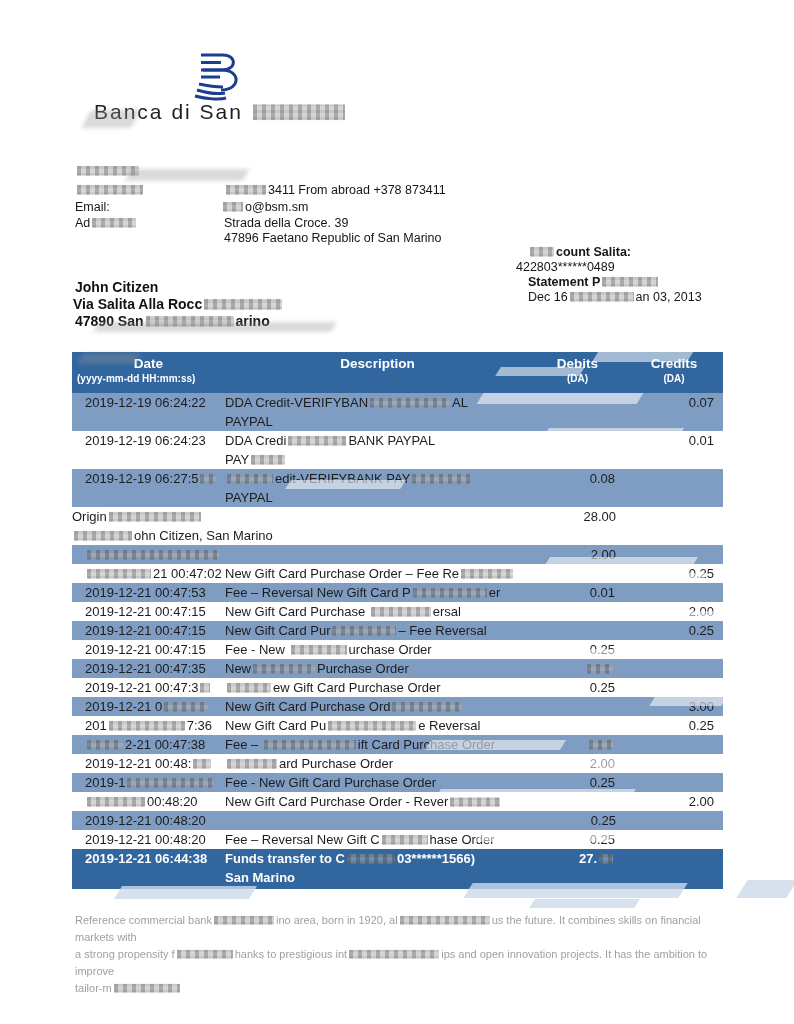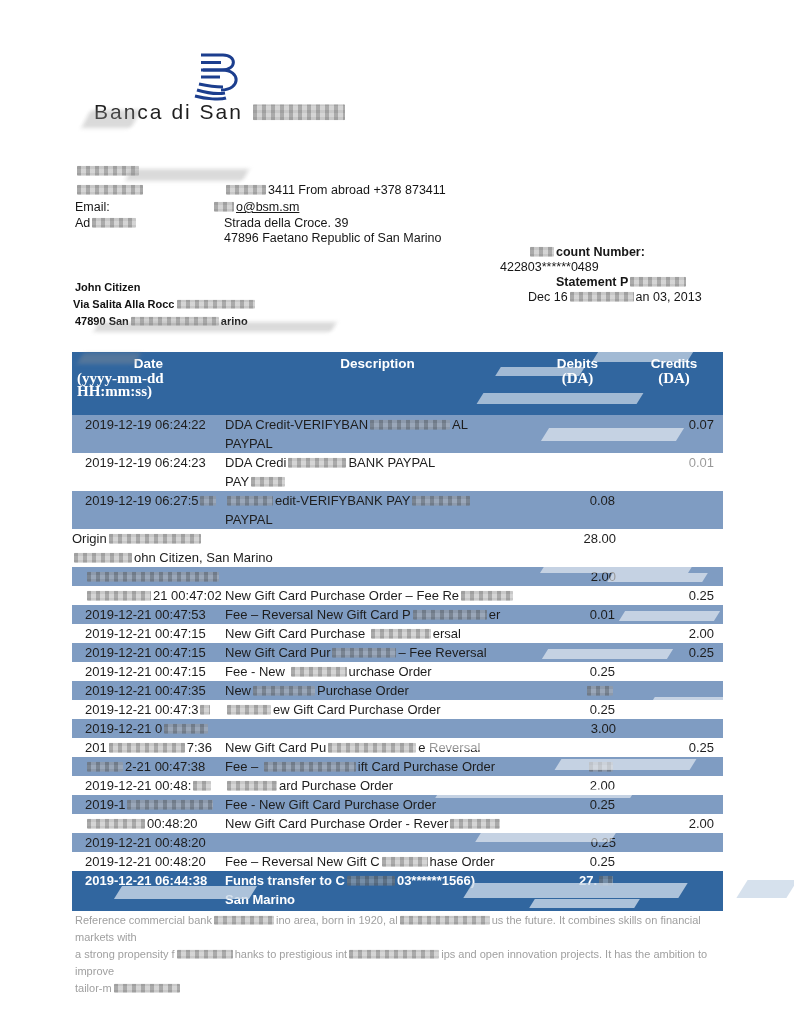--- a/index.html
+++ b/index.html
@@ -7,28 +7,28 @@
         font-family:"Liberation Sans",sans-serif;overflow:hidden;color:#1d1d1d;}
 
   
   .logo{position:absolute;left:191px;top:50px;}
   .bank-name{position:absolute;left:94px;top:100px;font-size:21px;letter-spacing:2px;
              color:#1e1e1e;white-space:nowrap;}
 
   .tline{position:absolute;font-size:12.5px;color:#161616;white-space:nowrap;line-height:15px;}
   .bold{font-weight:bold;}
 
-  .recipient{font-size:11px;font-weight:bold;color:#121212;}
+  .recipient{font-size:14px;font-weight:bold;color:#121212;}
 
   
   .stable{position:absolute;left:72px;top:352px;width:651px;}
-  .thead{background:var(--header-bg,#31669f);color:#fff;font-weight:bold;padding:4px 0 17px 0;}
+  .thead{background:var(--header-bg,#31669f);color:#fff;font-weight:bold;padding:4px 0 8px 0;}
   .hrow{display:grid;grid-template-columns:153px 305px 95px 98px;}
   .hrow .hc{text-align:center;font-size:13.5px;line-height:16px;}
-  .hrow2 .hc{font-size:15px;line-height:13px;font-family:Liberation Serif, serif;}
+  .hrow2 .hc{font-size:10px;line-height:13px;}
   .hrow2 .hc.date-sub{text-align:left;padding-left:5px;}
   .trow{display:grid;grid-template-columns:153px 305px 95px 98px;
         font-size:13px;line-height:19px;color:#1d1d1d;}
   .trow.alt{background:var(--row-alt,#7f9cc2);}
   .trow.white{background:#ffffff;}
   .trow.dark{background:var(--header-bg,#31669f);color:#fff;font-weight:bold;padding-bottom:2px;}
   .c-date{padding-left:13px;white-space:nowrap;}
   .c-desc{white-space:nowrap;}
   .c-debit{text-align:right;padding-right:10px;white-space:nowrap;}
   .c-credit{text-align:right;padding-right:9px;white-space:nowrap;}
@@ -65,32 +65,32 @@
         <path d="M4 46 C15 49 29 50 35 48"></path>
       </g>
     </svg>
   </div>
   <div class="bank-name"><span>Banca di San </span><span class="redact" style="width: 92px;"></span></div>
 
   <div class="tline" style="left:75px;top:164px;"><span class="redact" style="width: 62px;"></span></div>
   <div class="tline" style="left:75px;top:183px;"><span class="redact" style="width: 66px;"></span></div>
   <div class="tline" style="left:224px;top:183px;"><span class="redact" style="width: 40px;"></span><span>3411 From abroad +378 873411</span></div>
   <div class="tline" style="left:75px;top:200px;"><span>Email:</span></div>
-  <div class="tline" style="left:212px;top:200px;text-decoration:underline;"><span class="redact" style="width: 20px;"></span><span>o@bsm.sm</span></div>
+  <div class="tline" style="left:221px;top:200px;"><span class="redact" style="width: 20px;"></span><span>o@bsm.sm</span></div>
   <div class="tline" style="left:75px;top:216px;"><span>Ad</span><span class="redact" style="width: 44px;"></span></div>
   <div class="tline" style="left:224px;top:216px;"><span>Strada della Croce. 39</span></div>
   <div class="tline" style="left:224px;top:231px;"><span>47896 Faetano Republic of San Marino</span></div>
 
   <div class="tline recipient" style="left:75px;top:280px;"><span>John Citizen</span></div>
   <div class="tline recipient" style="left:73px;top:297px;"><span>Via Salita Alla Rocc</span><span class="redact" style="width: 78px;"></span></div>
   <div class="tline recipient" style="left:75px;top:314px;"><span>47890 San</span><span class="redact" style="width: 88px;"></span><span>arino</span></div>
 
-  <div class="tline bold" style="left:528px;top:245px;"><span class="redact" style="width: 24px;"></span><span>count Number:</span></div>
-  <div class="tline" style="left:500px;top:260px;"><span>422803******0489</span></div>
-  <div class="tline bold" style="left:556px;top:275px;"><span>Statement P</span><span class="redact" style="width: 56px;"></span></div>
+  <div class="tline bold" style="left:528px;top:245px;"><span class="redact" style="width: 24px;"></span><span>count Salita:</span></div>
+  <div class="tline" style="left:516px;top:260px;"><span>422803******0489</span></div>
+  <div class="tline bold" style="left:528px;top:275px;"><span>Statement P</span><span class="redact" style="width: 56px;"></span></div>
   <div class="tline" style="left:528px;top:290px;"><span>Dec 16</span><span class="redact" style="width: 64px;"></span><span>an 03, 2013</span></div>
 
   <div class="stable">
     <div class="thead">
       <div class="hrow">
         <div class="hc">Date</div>
         <div class="hc">Description</div>
         <div class="hc">Debits</div>
         <div class="hc">Credits</div>
       </div>
@@ -193,20 +193,23 @@
         <div class="trow white">
           <div class="c-date"><span>2019-12-21 00:47:3</span><span class="redact" style="width: 10px;"></span></div>
           <div class="c-desc">
             <div><span class="redact" style="width: 44px;"></span><span>ew Gift Card Purchase Order</span></div>
           </div>
           <div class="c-debit"><span>0.25</span></div>
           <div class="c-credit"></div>
         </div>
         <div class="trow alt">
           <div class="c-date"><span>2019-12-21 0</span><span class="redact" style="width: 44px;"></span></div>
+          <div class="c-desc">
+            <div><span>New Gift Card Purchase Ord</span><span class="redact" style="width: 70px;"></span></div>
+          </div>
           <div class="c-debit"></div>
           <div class="c-credit"><span>3.00</span></div>
         </div>
         <div class="trow white">
           <div class="c-date"><span>201</span><span class="redact" style="width: 76px;"></span><span>7:36</span></div>
           <div class="c-desc">
             <div><span>New Gift Card Pu</span><span class="redact" style="width: 88px;"></span><span>e Reversal</span></div>
           </div>
           <div class="c-debit"></div>
           <div class="c-credit"><span>0.25</span></div>

